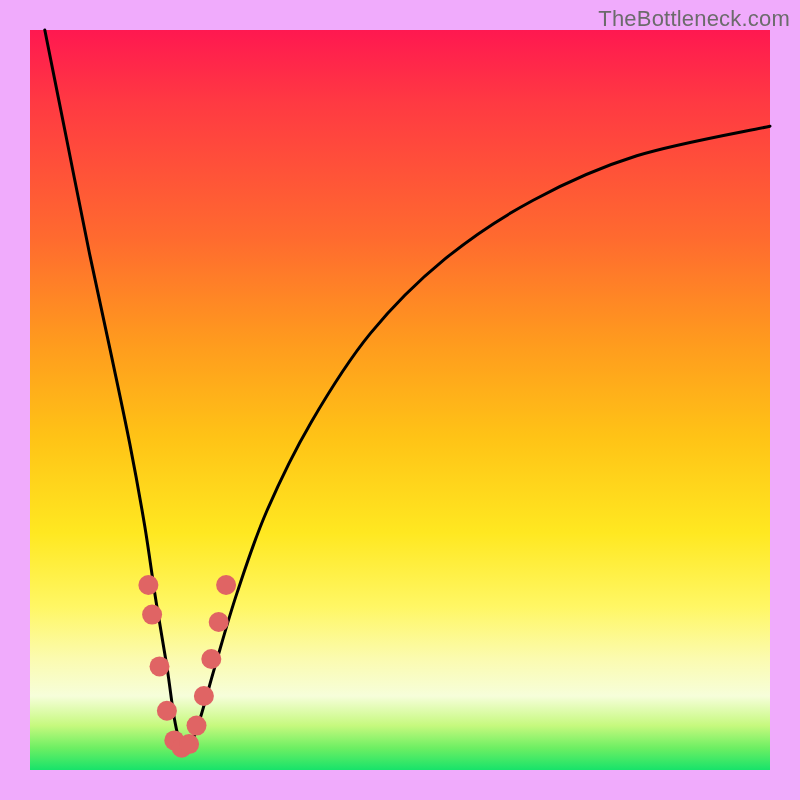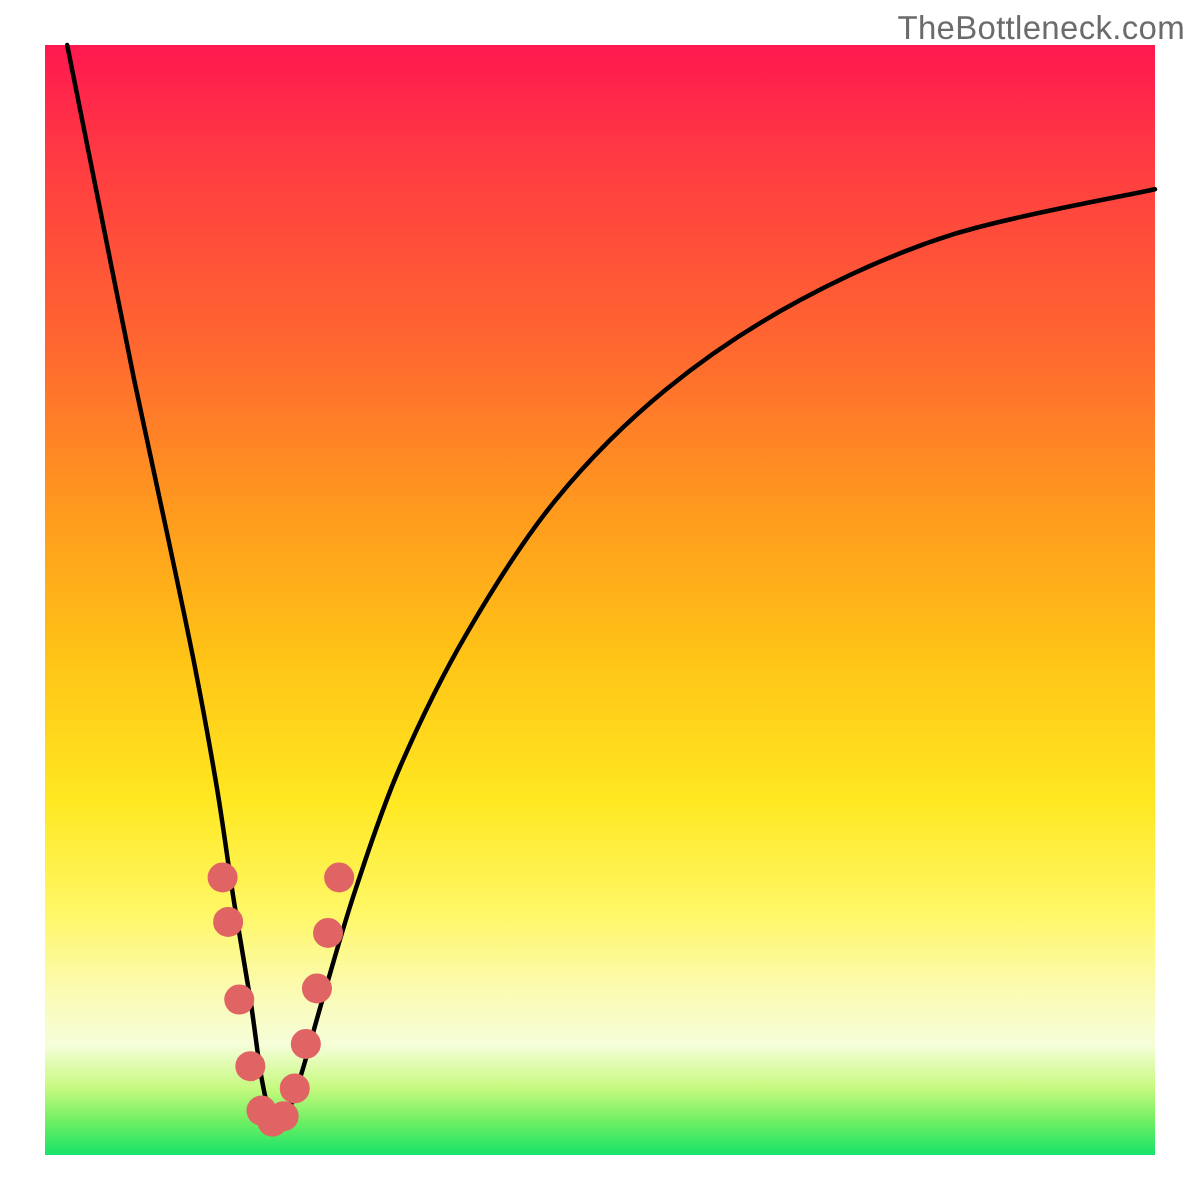--- a/index.html
+++ b/index.html
@@ -10,21 +10,21 @@
     overflow: hidden;
     background: #000;
     font-family: Arial, Helvetica, sans-serif;
   }
   .frame {
     position: absolute;
     left: 0;
     top: 0;
     width: 800px;
     height: 800px;
-    background: #ffffff;
+    background: #f0abfc;
   }
   .plot-area {
     position: absolute;
     left: 30px;
     top: 30px;
     width: 740px;
     height: 740px;
     
     background: linear-gradient(
       to bottom,

